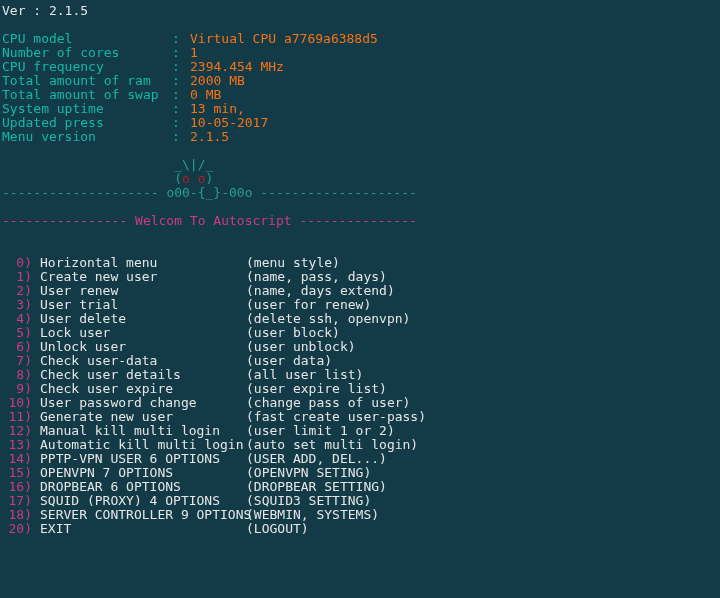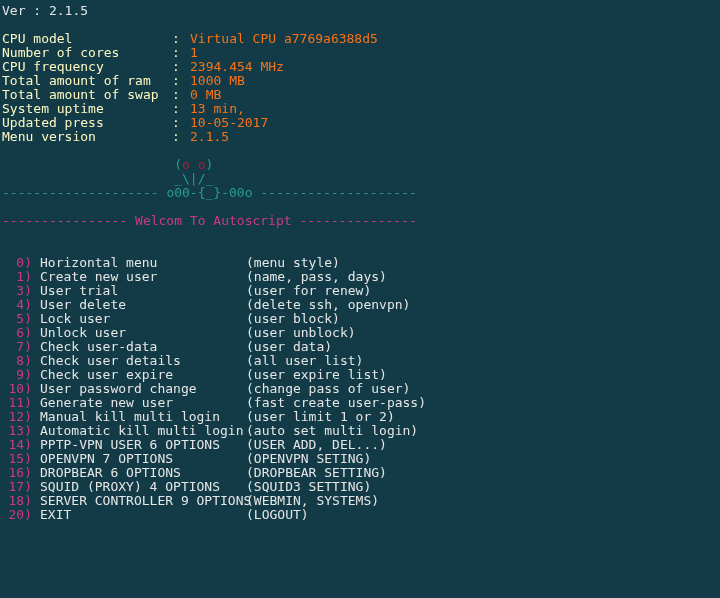--- a/index.html
+++ b/index.html
@@ -27,21 +27,21 @@
   }
   .line {
     white-space: pre;
     height: 14px;
     line-height: 14px;
   }
   .blank { height: 14px; }
 
   
   .c-white   { color: #e6e6e6; }
-  .c-green   { color: #fef9c3; }
+  .c-green   { color: #14b8a6; }
   .c-yellow  { color: #f97316; }
   .c-magenta { color: #cc3a80; }
   .c-cyan    { color: #2a9d8f; }
   .c-red     { color: #b01c2e; }
   .c-gray    { color: #d0d0d0; }
 
   .cursor {
     display: inline-block;
     width: 8px;
     height: 12px;
@@ -63,45 +63,46 @@
 
 <div id="screen">
 
   <div class="line c-white">Ver : 2.1.5</div>
   <div class="blank"></div>
 
   <div id="system-info">
       <div class="line"><span class="sys-label c-green">CPU model</span><span class="sys-colon c-green">:</span><span class="c-yellow">Virtual CPU a7769a6388d5</span></div>
       <div class="line"><span class="sys-label c-green">Number of cores</span><span class="sys-colon c-green">:</span><span class="c-yellow">1</span></div>
       <div class="line"><span class="sys-label c-green">CPU frequency</span><span class="sys-colon c-green">:</span><span class="c-yellow">2394.454 MHz</span></div>
-      <div class="line"><span class="sys-label c-green">Total amount of ram</span><span class="sys-colon c-green">:</span><span class="c-yellow">1000 MB</span></div>
+      <div class="line"><span class="sys-label c-green">Total amount of ram</span><span class="sys-colon c-green">:</span><span class="c-yellow">2000 MB</span></div>
       <div class="line"><span class="sys-label c-green">Total amount of swap</span><span class="sys-colon c-green">:</span><span class="c-yellow">0 MB</span></div>
       <div class="line"><span class="sys-label c-green">System uptime</span><span class="sys-colon c-green">:</span><span class="c-yellow">13 min,</span></div>
       <div class="line"><span class="sys-label c-green">Updated press</span><span class="sys-colon c-green">:</span><span class="c-yellow">10-05-2017</span></div>
       <div class="line"><span class="sys-label c-green">Menu version</span><span class="sys-colon c-green">:</span><span class="c-yellow">2.1.5</span></div>
     </div>
 
   <div class="blank"></div>
 
+  <div class="line art"><span>                      </span><span class="c-cyan">_\|/_</span></div>
+
   <div class="line art"><span>                      </span><span class="c-cyan">(</span><span class="c-red">o</span><span class="c-cyan"> </span><span class="c-red">o</span><span class="c-cyan">)</span></div>
-
-  <div class="line art"><span>                      </span><span class="c-cyan">_\|/_</span></div>
 
   <div class="line c-cyan"><span>--------------------</span><span> </span><span>o00-{_}-00o</span><span> </span><span>--------------------</span></div>
 
   <div class="blank"></div>
 
   <div class="line c-magenta"><span>----------------</span><span> </span><span>Welcom To Autoscript</span><span> </span><span>---------------</span></div>
 
   <div class="blank"></div>
   <div class="blank"></div>
 
   <div id="menu-list">
       <div class="line"><span class="opt-num c-magenta">0)</span><span class="opt-name c-white">Horizontal menu</span><span class="opt-desc c-white">(menu style)</span></div>
       <div class="line"><span class="opt-num c-magenta">1)</span><span class="opt-name c-white">Create new user</span><span class="opt-desc c-white">(name, pass, days)</span></div>
+      <div class="line"><span class="opt-num c-magenta">2)</span><span class="opt-name c-white">User renew</span><span class="opt-desc c-white">(name, days extend)</span></div>
       <div class="line"><span class="opt-num c-magenta">3)</span><span class="opt-name c-white">User trial</span><span class="opt-desc c-white">(user for renew)</span></div>
       <div class="line"><span class="opt-num c-magenta">4)</span><span class="opt-name c-white">User delete</span><span class="opt-desc c-white">(delete ssh, openvpn)</span></div>
       <div class="line"><span class="opt-num c-magenta">5)</span><span class="opt-name c-white">Lock user</span><span class="opt-desc c-white">(user block)</span></div>
       <div class="line"><span class="opt-num c-magenta">6)</span><span class="opt-name c-white">Unlock user</span><span class="opt-desc c-white">(user unblock)</span></div>
       <div class="line"><span class="opt-num c-magenta">7)</span><span class="opt-name c-white">Check user-data</span><span class="opt-desc c-white">(user data)</span></div>
       <div class="line"><span class="opt-num c-magenta">8)</span><span class="opt-name c-white">Check user details</span><span class="opt-desc c-white">(all user list)</span></div>
       <div class="line"><span class="opt-num c-magenta">9)</span><span class="opt-name c-white">Check user expire</span><span class="opt-desc c-white">(user expire list)</span></div>
       <div class="line"><span class="opt-num c-magenta">10)</span><span class="opt-name c-white">User password change</span><span class="opt-desc c-white">(change pass of user)</span></div>
       <div class="line"><span class="opt-num c-magenta">11)</span><span class="opt-name c-white">Generate new user</span><span class="opt-desc c-white">(fast create user-pass)</span></div>
       <div class="line"><span class="opt-num c-magenta">12)</span><span class="opt-name c-white">Manual kill multi login</span><span class="opt-desc c-white">(user limit 1 or 2)</span></div>

